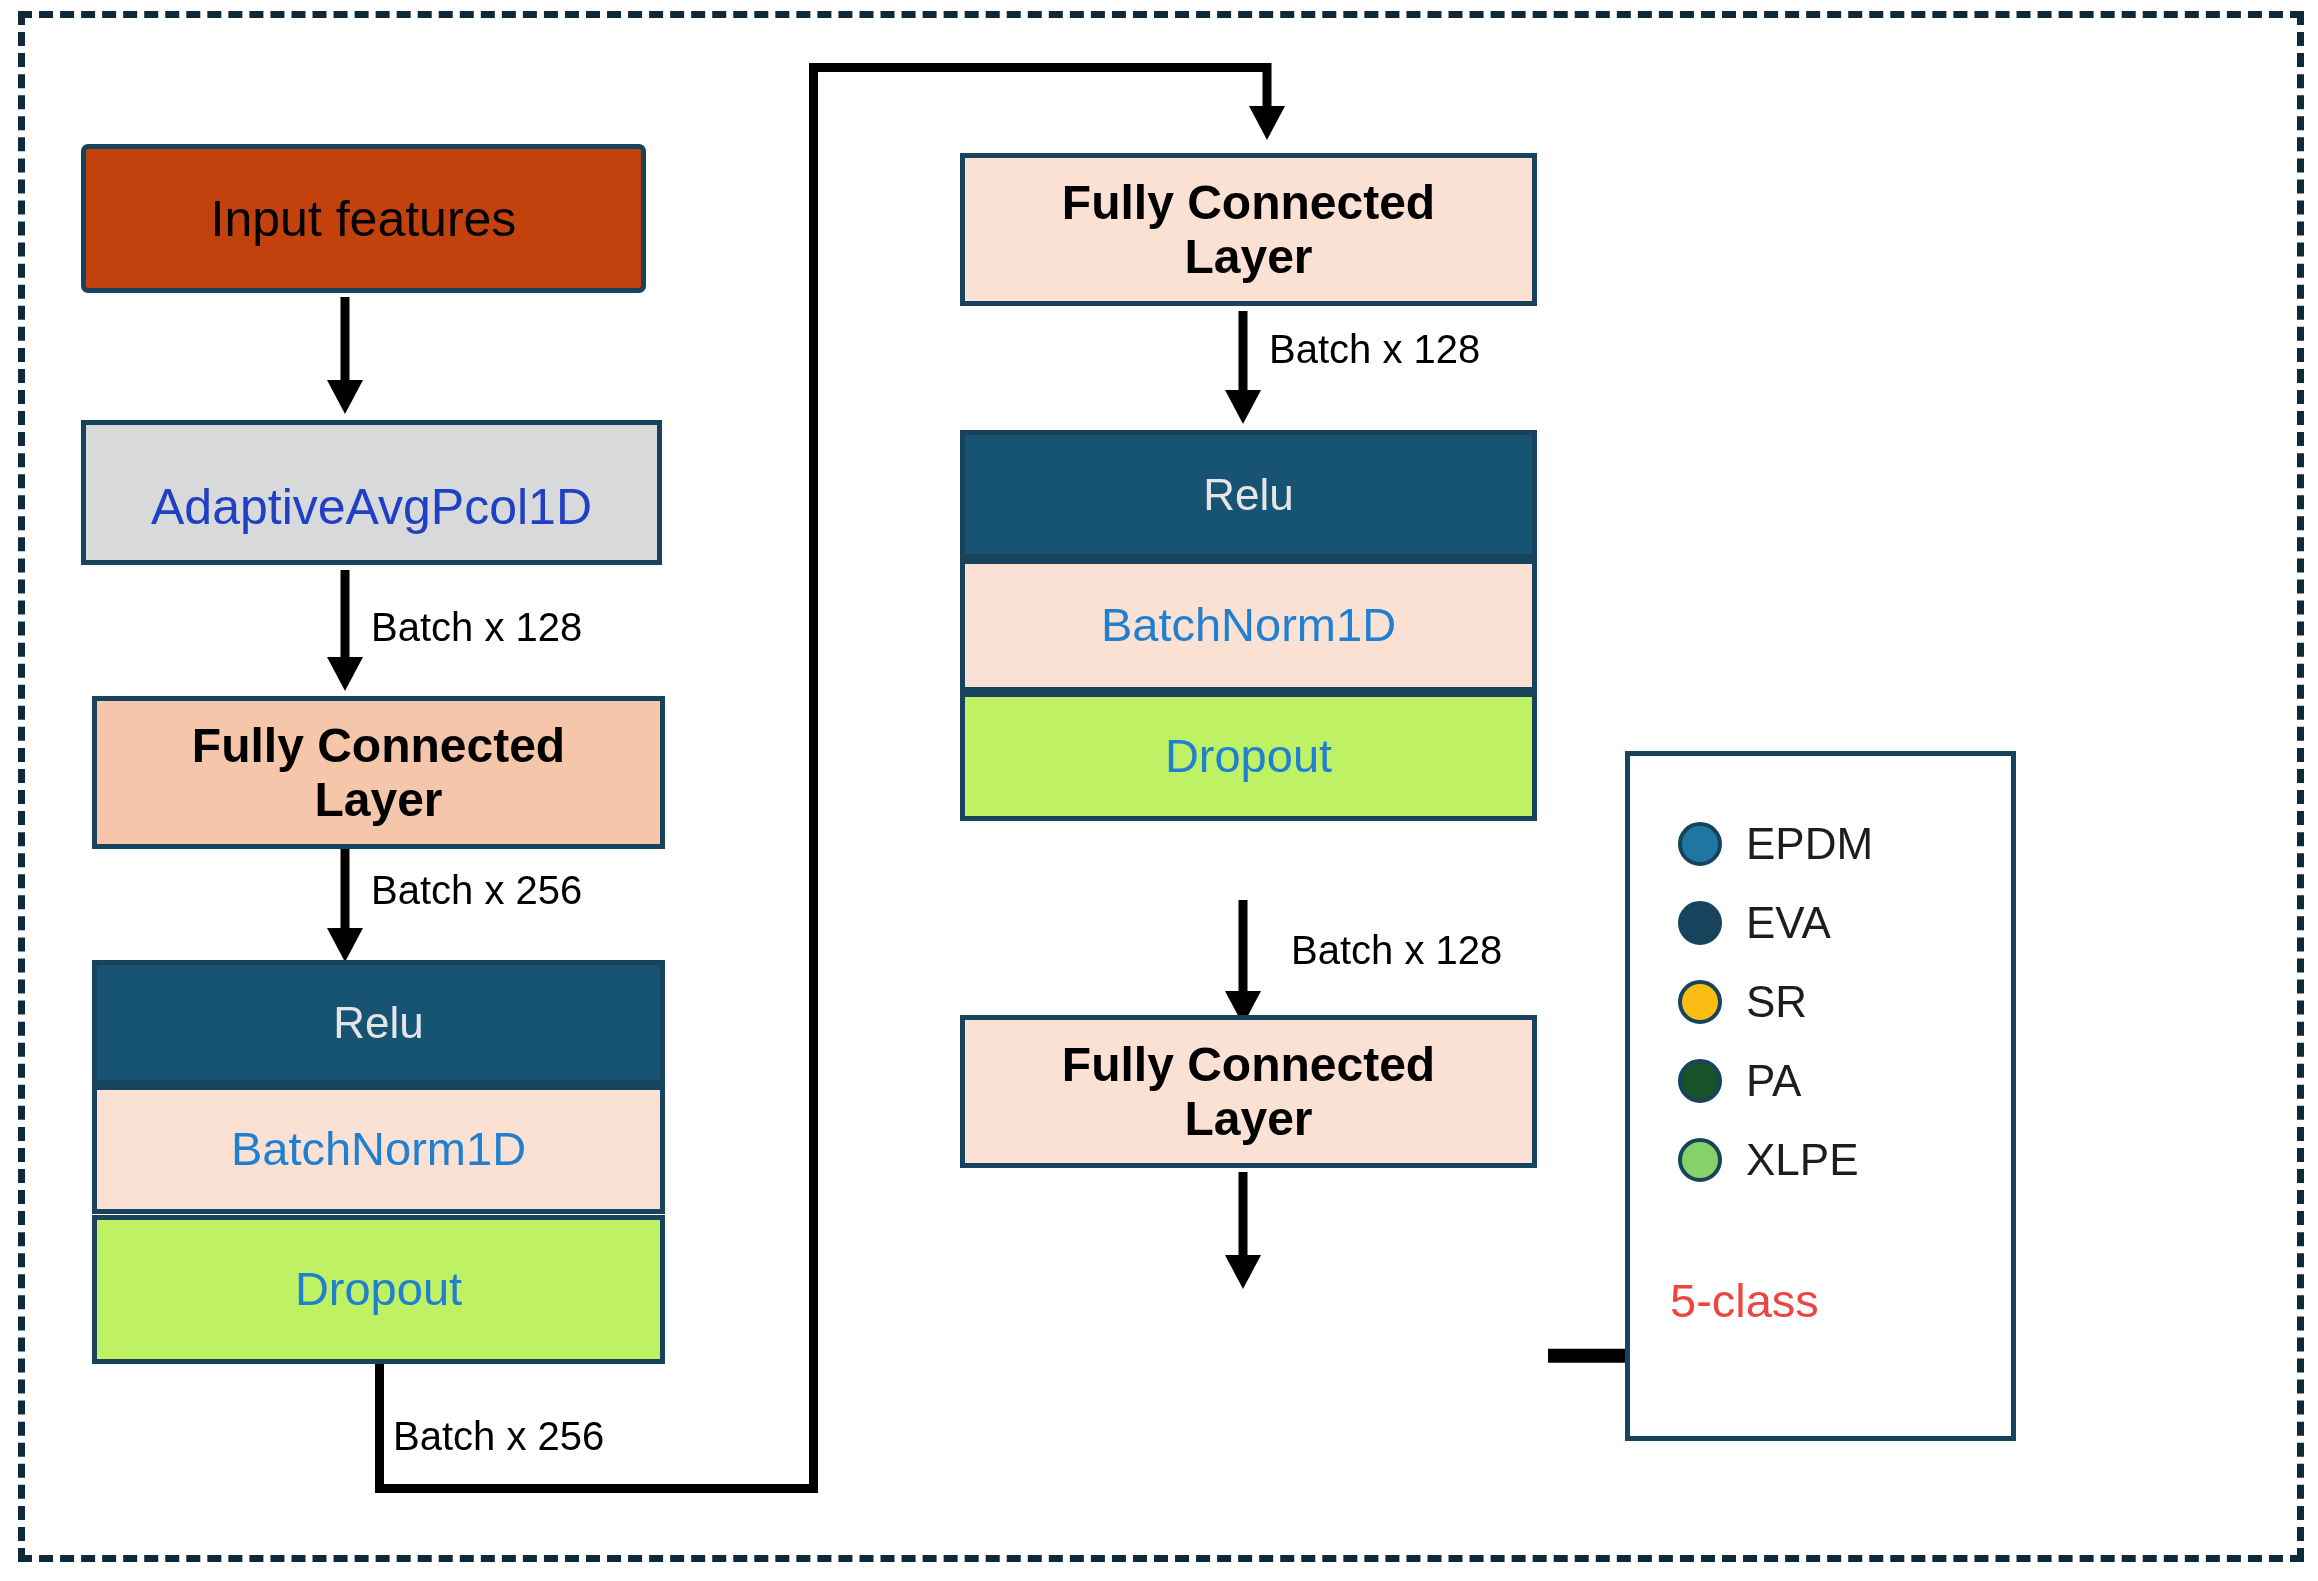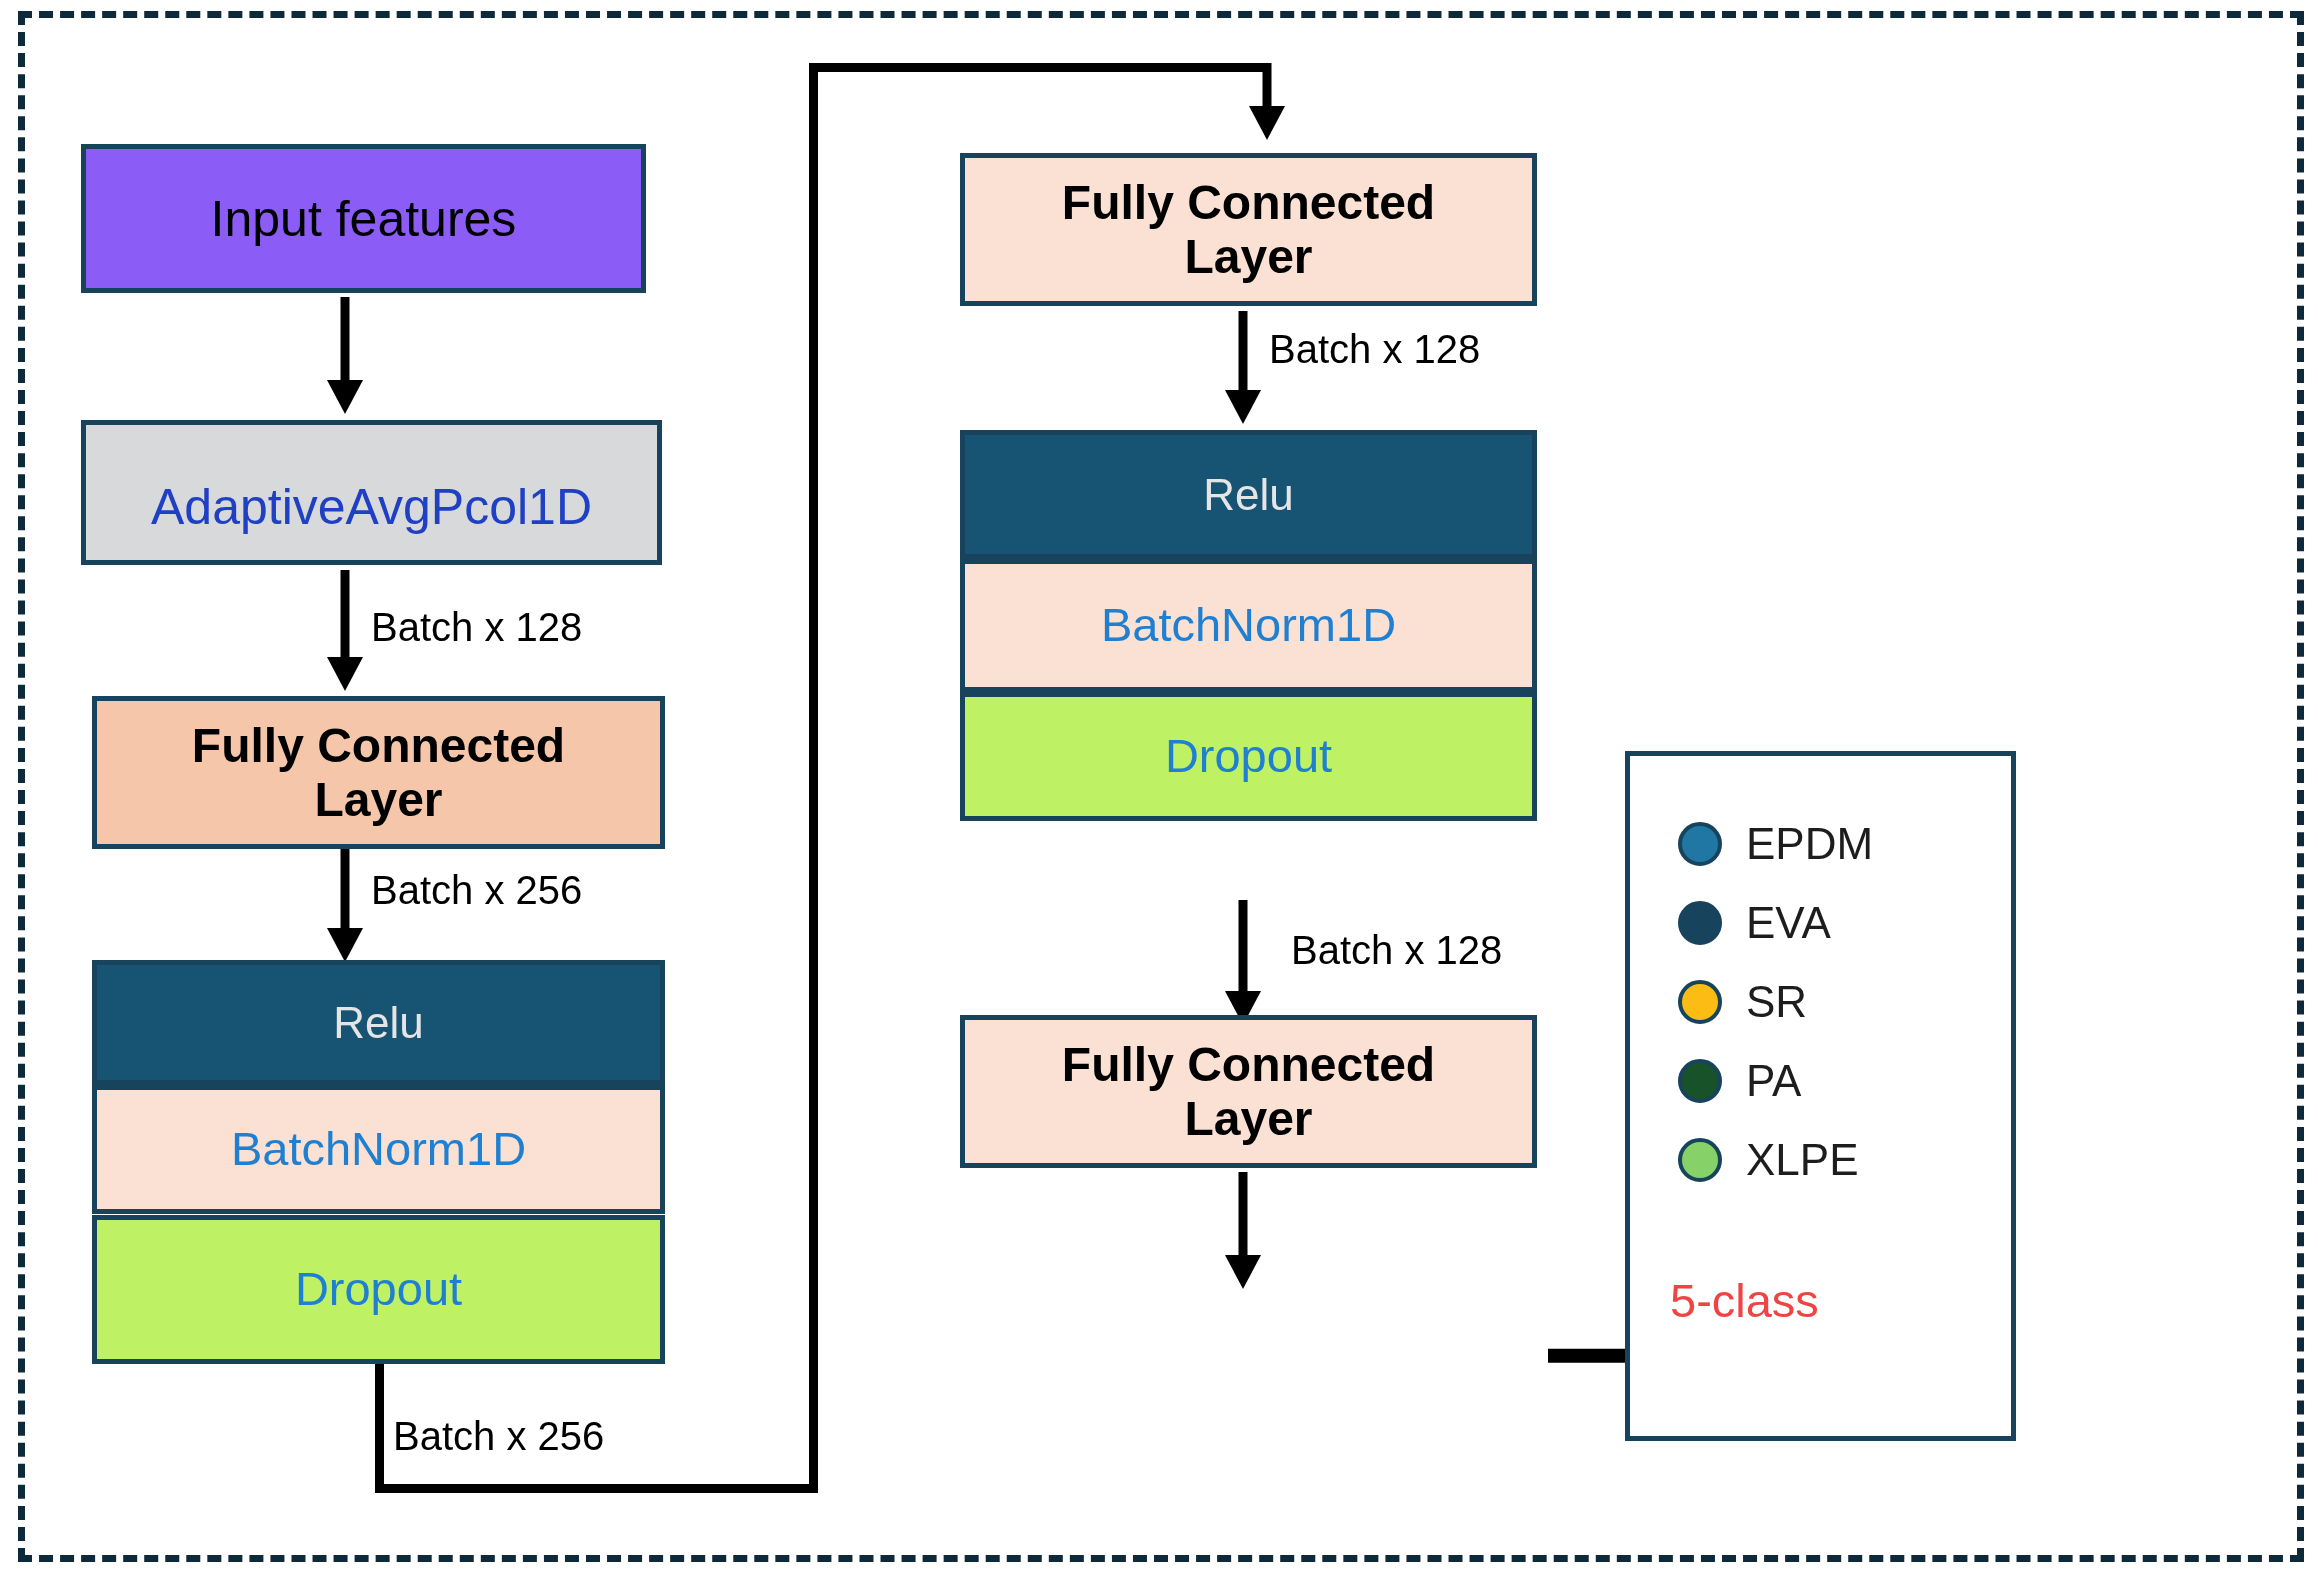--- a/index.html
+++ b/index.html
@@ -33,21 +33,21 @@
     box-sizing: border-box;
     border: 5.6px solid #17445c;
     display: flex;
     align-items: center;
     justify-content: center;
     text-align: center;
     line-height: 1.12;
   }
   .block .txt { display: block; }
 
-  .fill-yellow   { background: #8b5cf6; }
+  .fill-yellow   { background: #c2410c; border-radius: 7px; }
   .fill-grey     { background: #d7d9da; }
   .fill-peach    { background: #f5c6a9; }
   .fill-navy     { background: #175373; }
   .fill-lightpeach { background: #fbe1d3; }
   .fill-offwhite { background: #bef264; }
 
   .t-black  { color: #000000; }
   .t-blue   { color: #1f3fc4; margin-top: 28px; }
   .t-lblue  { color: #1f7fd1; }
   .t-white  { color: #e5e5e5; }

